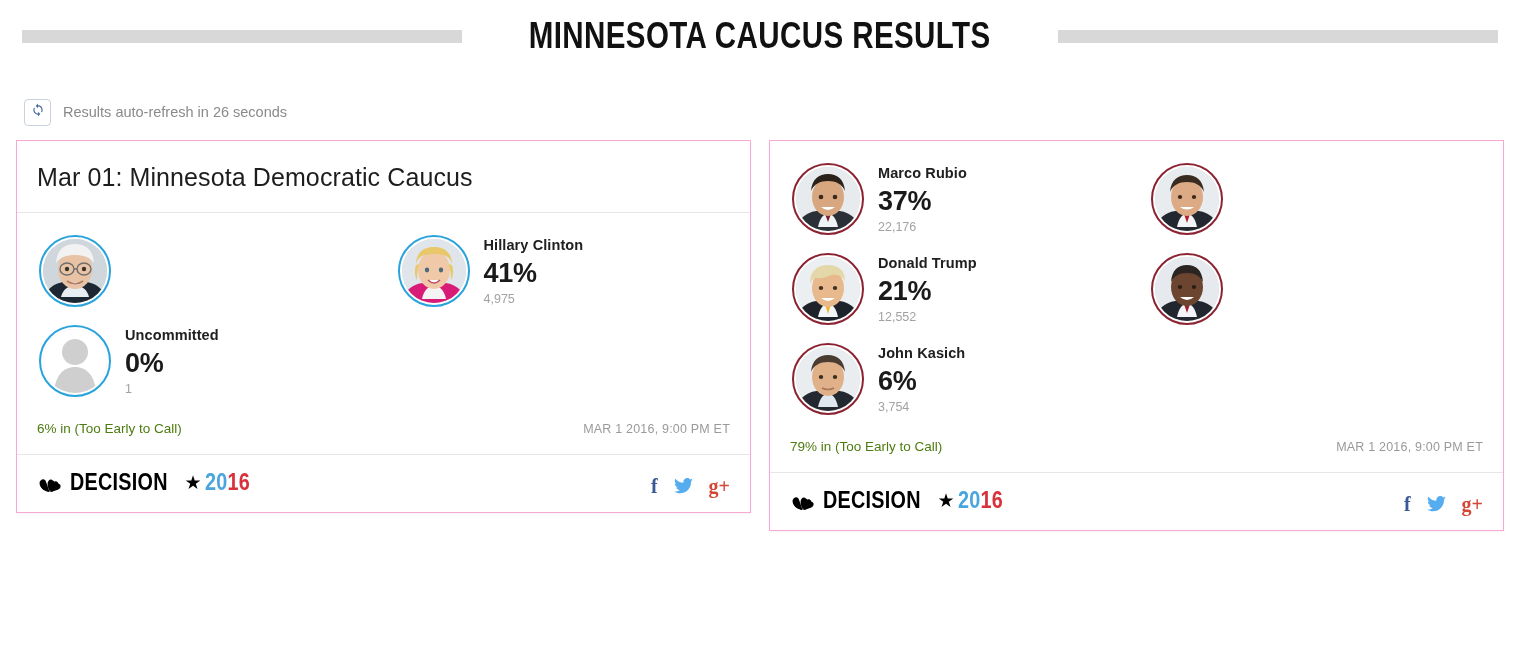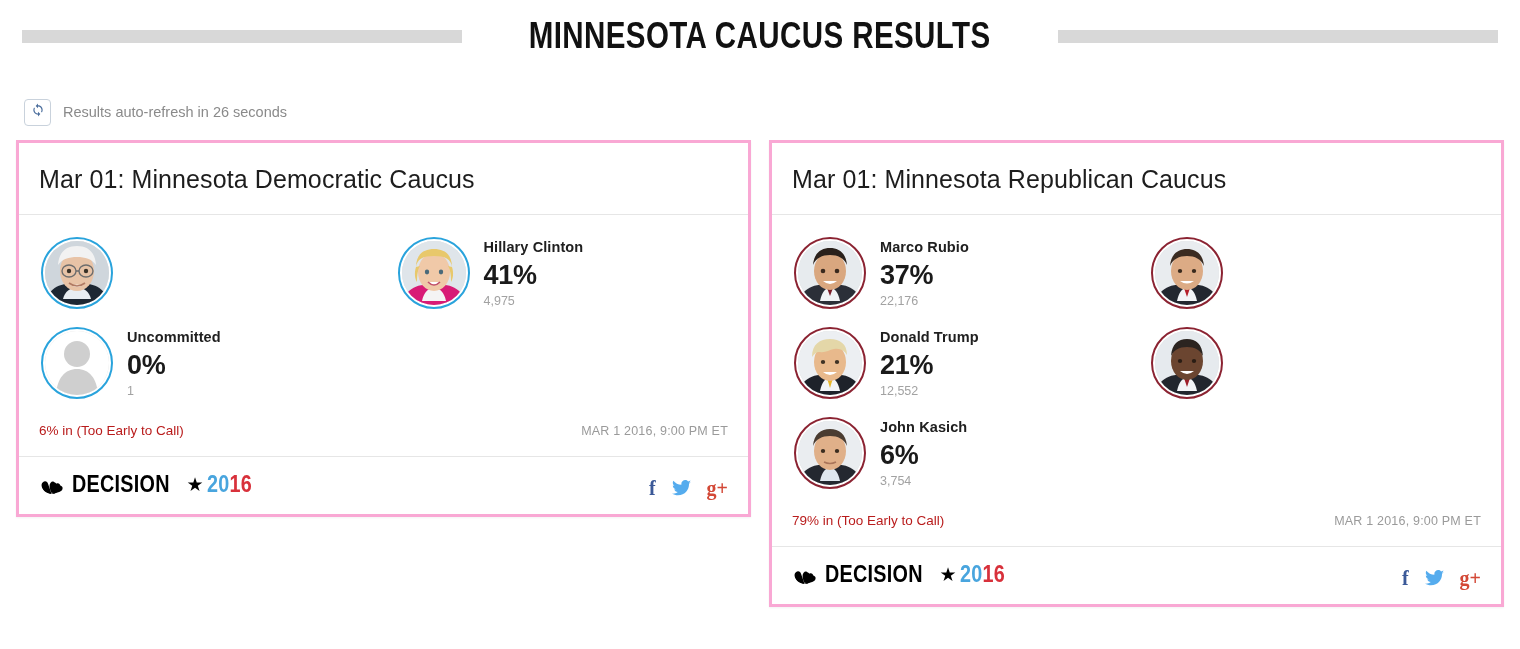--- a/index.html
+++ b/index.html
@@ -62,21 +62,21 @@
   .cards {
     display: flex;
     align-items: flex-start;
     gap: 18px;
     padding: 0 16px;
     margin-top: 6px;
   }
   .card {
     width: 736px;
     background: #ffffff;
-    border: 3px solid #f9a8d4;
+    border: 1px solid #f9a8d4;
     box-shadow: 0 1px 2px rgba(0,0,0,0.05);
   }
   .card-title {
     font-size: 25px;
     color: #1d1d1d;
     font-weight: 400;
     padding: 22px 20px 20px 20px;
     border-bottom: 1px solid #e6e6e6;
     letter-spacing: 0.1px;
   }
@@ -140,21 +140,21 @@
   }
 
   
   .card-status {
     display: flex;
     justify-content: space-between;
     align-items: center;
     padding: 10px 20px 18px 20px;
     border-bottom: 1px solid #e6e6e6;
   }
-  .status-left { font-size: 13.5px; color: #b91c1c; }
+  .status-left { font-size: 13.5px; color: #4d7c0f; }
   .status-right { font-size: 12.5px; color: #9a9a9a; letter-spacing: 0.2px; }
 
   
   .card-footer {
     display: flex;
     justify-content: space-between;
     align-items: flex-end;
     padding: 14px 20px 16px 20px;
   }
   .logo { display: flex; align-items: center; gap: 7px; }
@@ -306,21 +306,20 @@
           <svg width="19" height="16" viewBox="0 0 24 20" fill="#55acee" aria-hidden="true">
             <path d="M24 2.4c-.9.4-1.8.7-2.8.8 1-.6 1.8-1.6 2.2-2.7-1 .6-2 1-3.1 1.2C19.4.6 18.1 0 16.7 0c-2.7 0-4.9 2.2-4.9 4.9 0 .4 0 .8.1 1.1C7.8 5.8 4.1 3.8 1.7.8c-.4.7-.7 1.6-.7 2.5 0 1.7.9 3.2 2.2 4.1-.8 0-1.6-.2-2.2-.6 0 2.4 1.7 4.4 3.9 4.8-.4.1-.8.2-1.3.2-.3 0-.6 0-.9-.1.6 2 2.5 3.4 4.6 3.4-1.7 1.3-3.8 2.1-6.1 2.1-.4 0-.8 0-1.2-.1 2.2 1.4 4.8 2.2 7.5 2.2 9.1 0 14-7.5 14-14v-.6c1-.7 1.8-1.6 2.5-2.5z"></path>
           </svg>
         </span>
         <span class="gp">g+</span>
       </div>
     </div>
   </div>
 
   <div class="card">
-    <div class="card-title">Mar 01: Minnesota Republican Caucus</div>
 
     <div class="candidates">
 
       <div class="candidate">
         <div class="avatar rep">
           <div class="photo">
             <svg viewBox="0 0 64 64" aria-hidden="true">
               <rect width="64" height="64" fill="#e7ebee"></rect>
               <path d="M0 64c3-15 12-21 32-21s29 6 32 21z" fill="#2b2f38"></path>
               <path d="M22 60c2-9 5-13 10-13s8 4 10 13z" fill="#f0f3f6"></path>

